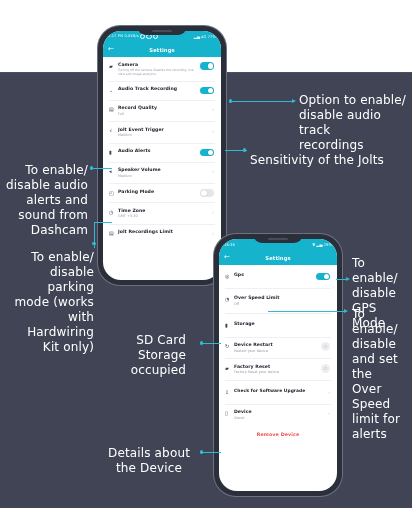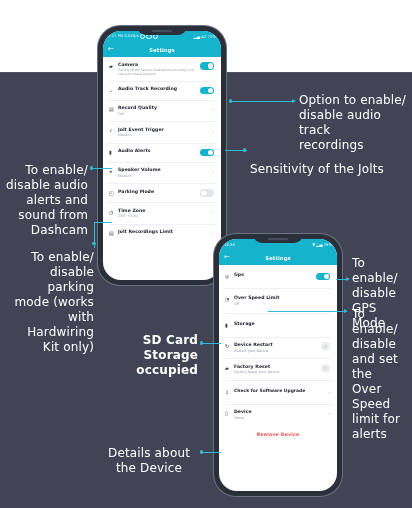--- a/index.html
+++ b/index.html
@@ -382,42 +382,42 @@
       </div>
   </div>
 
   <div class="anno l" id="anno-audio-track" style="left:299px;top:93px;width:110px;white-space:pre-line;">Option to enable/
 disable audio track
 recordings</div>
   <div class="lead" style="left:232px;top:101px;width:62px;"></div>
   <div class="arrow right" style="left:292px;top:98.5px;"></div>
   <div class="dot" style="left:229px;top:99.3px;"></div>
 
-  <div class="anno l" id="anno-sens" style="left:250px;top:162px;width:150px;">Sensitivity of the Jolts</div>
+  <div class="anno l" id="anno-sens" style="left:250px;top:153px;width:150px;">Sensitivity of the Jolts</div>
   <div class="lead" style="left:225px;top:150px;width:22px;"></div>
   <div class="dot" style="left:243px;top:148.3px;"></div>
 
   <div class="anno r" id="anno-audio-alerts" style="left:4px;top:163px;width:84px;white-space:pre-line;">To enable/
 disable audio
 alerts and
 sound from
 Dashcam</div>
   <div class="lead" style="left:92px;top:168px;width:20px;"></div>
   <div class="dot" style="left:90px;top:166.3px;"></div>
 
   <div class="anno r" id="anno-parking" style="left:4px;top:250px;width:90px;white-space:pre-line;">To enable/
 disable parking
 mode (works
 with Hardwiring
 Kit only)</div>
   <div class="leadv" style="left:94px;top:222px;height:26px;"></div>
   <div class="lead" style="left:94px;top:222px;width:18px;"></div>
   <div class="dot" style="left:92.3px;top:242px;"></div>
 
-  <div class="anno r" id="anno-sd" style="left:100px;top:333px;width:98px;white-space:pre-line;font-weight:bold;">SD Card
+  <div class="anno r" id="anno-sd" style="left:88px;top:333px;width:98px;white-space:pre-line;font-weight:normal;">SD Card
 Storage
 occupied</div>
   <div class="lead" style="left:203px;top:343px;width:18px;"></div>
   <div class="dot" style="left:200px;top:341.3px;"></div>
 
   <div class="anno r" id="anno-device" style="left:100px;top:446px;width:98px;white-space:pre-line;text-align:center;">Details about
 the Device</div>
   <div class="lead" style="left:203px;top:452px;width:18px;"></div>
   <div class="dot" style="left:200px;top:450.3px;"></div>
 

